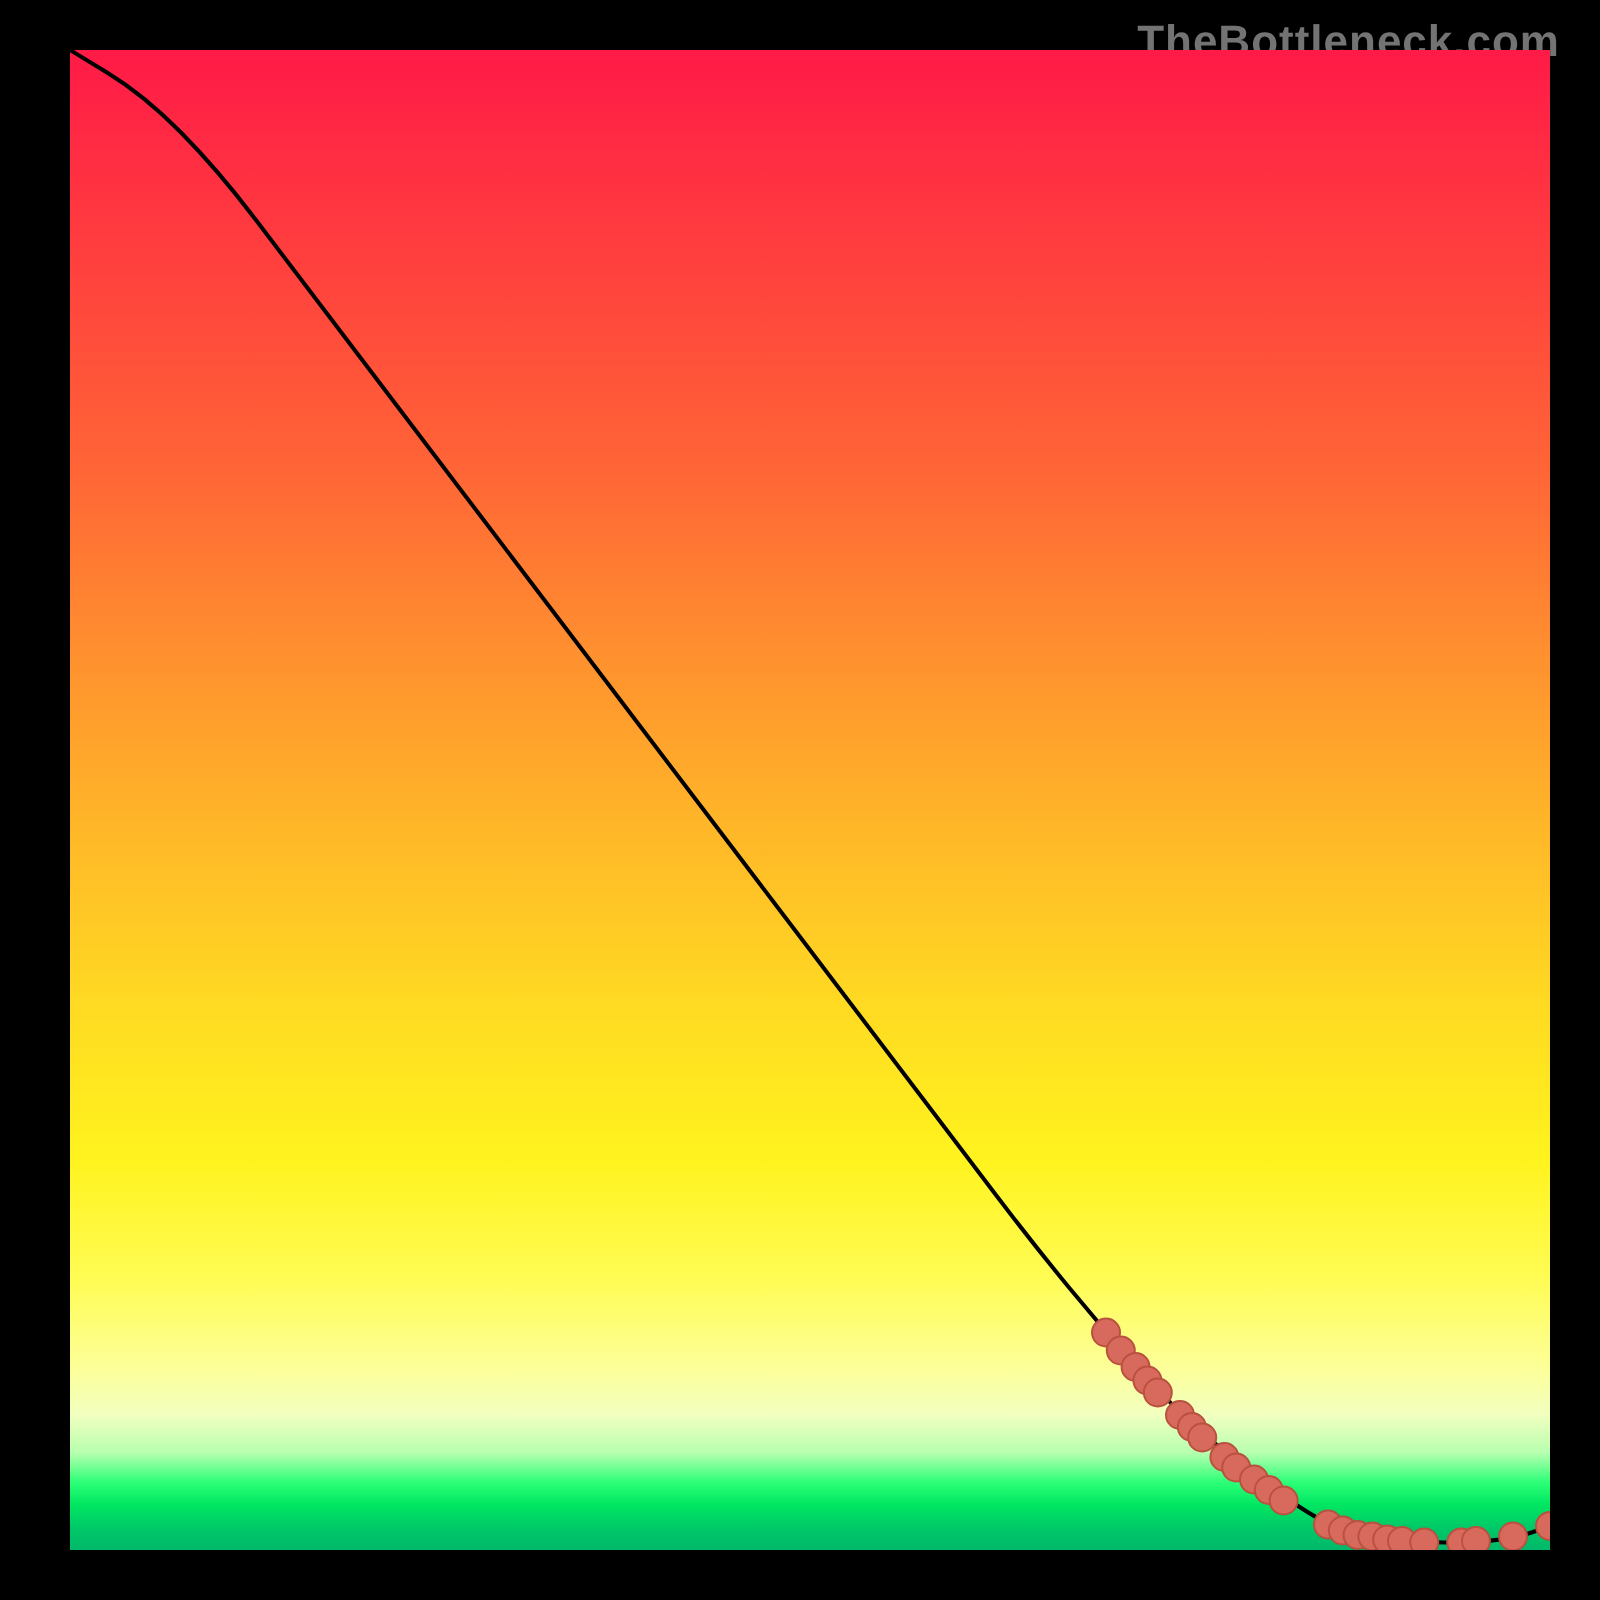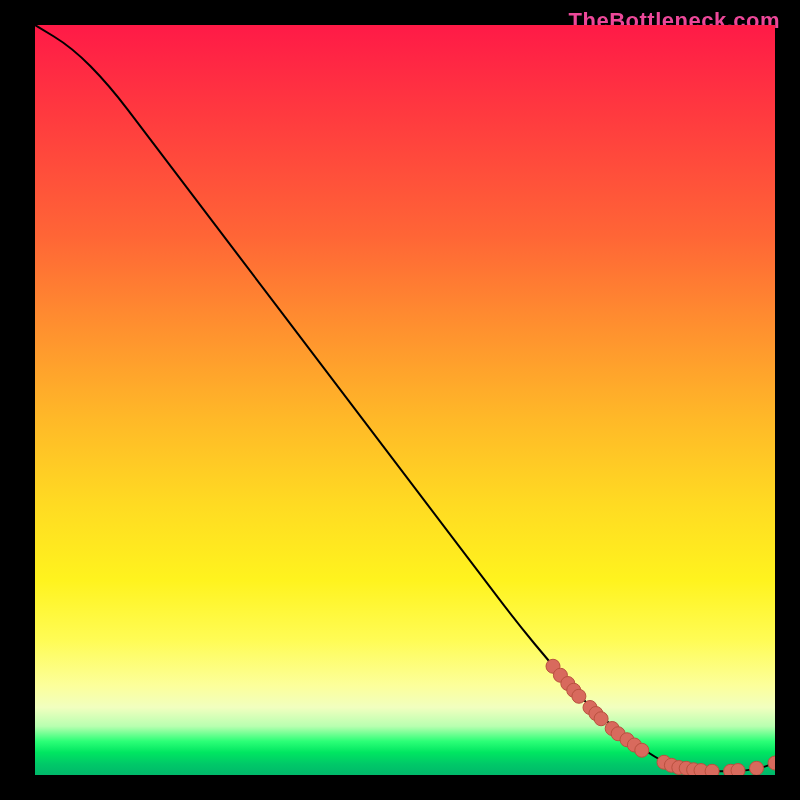--- a/index.html
+++ b/index.html
@@ -48,21 +48,21 @@
     );
   }
   .curve-layer {
     position: absolute;
     inset: 0;
   }
   .watermark {
     position: absolute;
     top: 8px;
     right: 20px;
-    color: #ec4899;
+    color: #737373;
     font-size: 22px;
     font-weight: 600;
     letter-spacing: 0.5px;
     user-select: none;
   }
 </style>
 </head>
 <body>
 
 <div class="stage">

